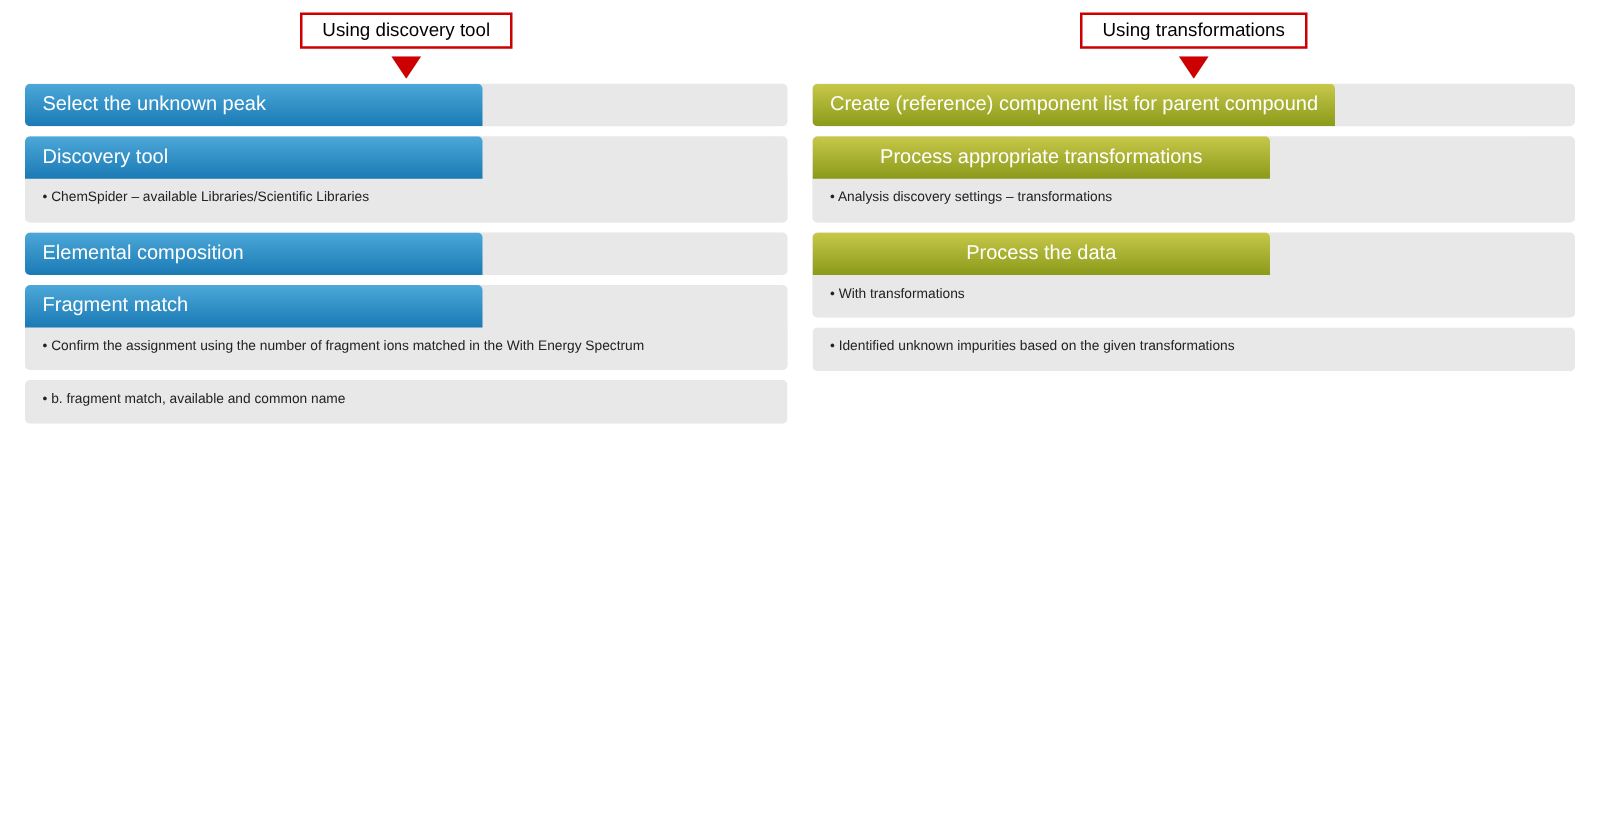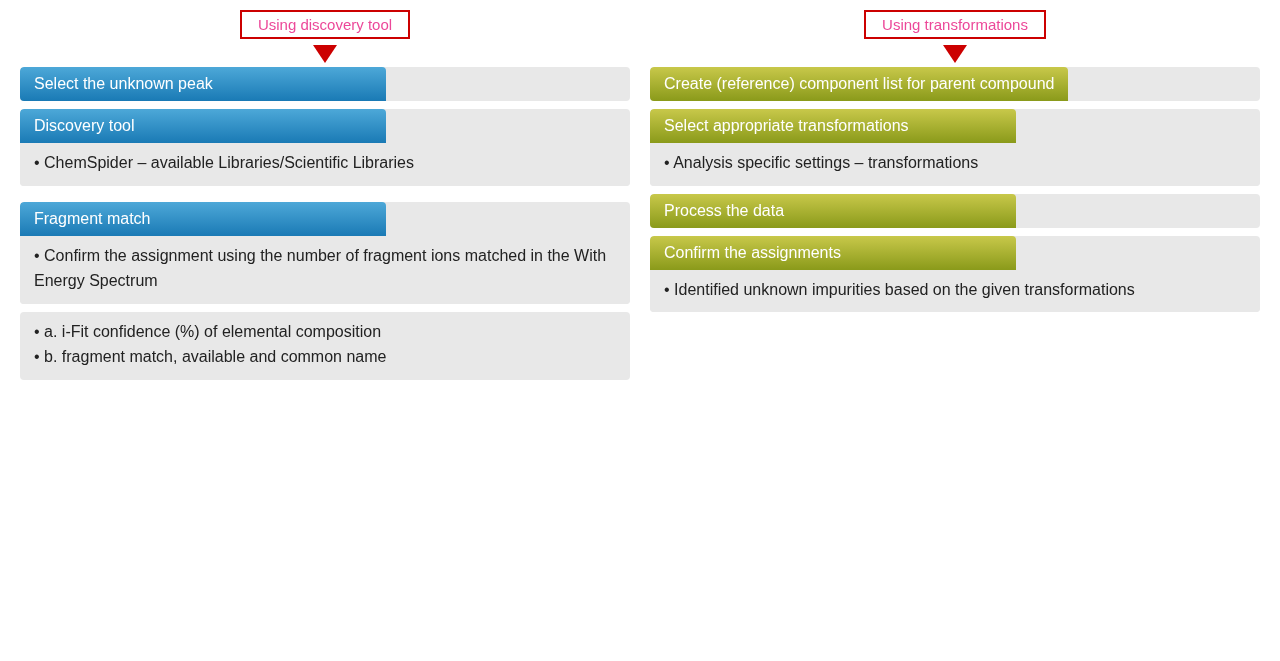--- a/index.html
+++ b/index.html
@@ -27,21 +27,21 @@
       align-items: flex-start;
     }
     .tool-label-wrapper {
       display: flex;
       justify-content: center;
       width: 100%;
       margin-bottom: 6px;
     }
     .tool-label {
       border: 2px solid #cc0000;
-      color: #ec4899;
+      color: #000000;
       padding: 4px 16px;
       font-size: 15px;
       font-weight: normal;
       background: #fff;
       display: inline-block;
     }
     .arrow-down {
       display: flex;
       justify-content: center;
       width: 100%;
@@ -64,25 +64,26 @@
       font-weight: normal;
       border-radius: 4px 4px 0 0;
       display: inline-block;
       min-width: 60%;
     }
     .step-header.blue {
       background: linear-gradient(to bottom, #4da8d8, #1a7ab5);
     }
     .step-header.olive {
       background: linear-gradient(to bottom, #c8c84a, #8a9a1a);
+      text-align: center;
     }
     .step-body {
       padding: 7px 14px 10px 14px;
       background: #e8e8e8;
-      font-size: 16px;
+      font-size: 11px;
       color: #222;
       line-height: 1.6;
     }
     .step-body ul {
       list-style: none;
       padding: 0;
       margin: 0;
     }
     .step-body ul li::before {
       content: "• ";
@@ -110,64 +111,68 @@
       </div>
       <div class="step-block">
         <div class="step-header-row"><div class="step-header blue">Discovery tool</div></div>
         <div class="step-body">
           <ul>
             <li>ChemSpider – available Libraries/Scientific Libraries</li>
           </ul>
         </div>
       </div>
       <div class="step-block">
+        <div class="step-header-row"><div class="step-header blue">Elemental composition</div></div>
       </div>
       <div class="step-block">
         <div class="step-header-row"><div class="step-header blue">Fragment match</div></div>
         <div class="step-body">
           <ul>
             <li>Confirm the assignment using the number of fragment ions matched in the With Energy Spectrum</li>
           </ul>
         </div>
       </div>
       <div class="step-block">
         <div class="step-body">
           <ul>
-            <li>a. i-Fit confidence (%) of elemental composition</li>
             <li>b. fragment match, available and common name</li>
           </ul>
         </div>
       </div>
     </div>
 
   <div class="column" id="right-col">
       <div class="tool-label-wrapper">
         <div class="tool-label">Using transformations</div>
       </div>
       <div class="arrow-down">
         <svg width="24" height="18" viewBox="0 0 24 18">
     <polygon points="12,18 0,0 24,0" fill="#cc0000"></polygon>
   </svg>
       </div>
       <div class="step-block">
         <div class="step-header-row"><div class="step-header olive">Create (reference) component list for parent compound</div></div>
       </div>
       <div class="step-block">
-        <div class="step-header-row"><div class="step-header olive">Select appropriate transformations</div></div>
+        <div class="step-header-row"><div class="step-header olive">Process appropriate transformations</div></div>
         <div class="step-body">
           <ul>
-            <li>Analysis specific settings – transformations</li>
+            <li>Analysis discovery settings – transformations</li>
           </ul>
         </div>
       </div>
       <div class="step-block">
         <div class="step-header-row"><div class="step-header olive">Process the data</div></div>
+        <div class="step-body">
+          <ul>
+            <li>With transformations</li>
+          </ul>
+        </div>
       </div>
       <div class="step-block">
-        <div class="step-header-row"><div class="step-header olive">Confirm the assignments</div></div>
         <div class="step-body">
           <ul>
             <li>Identified unknown impurities based on the given transformations</li>
           </ul>
         </div>
       </div>
     </div>
 </div>
 
 </body></html>

